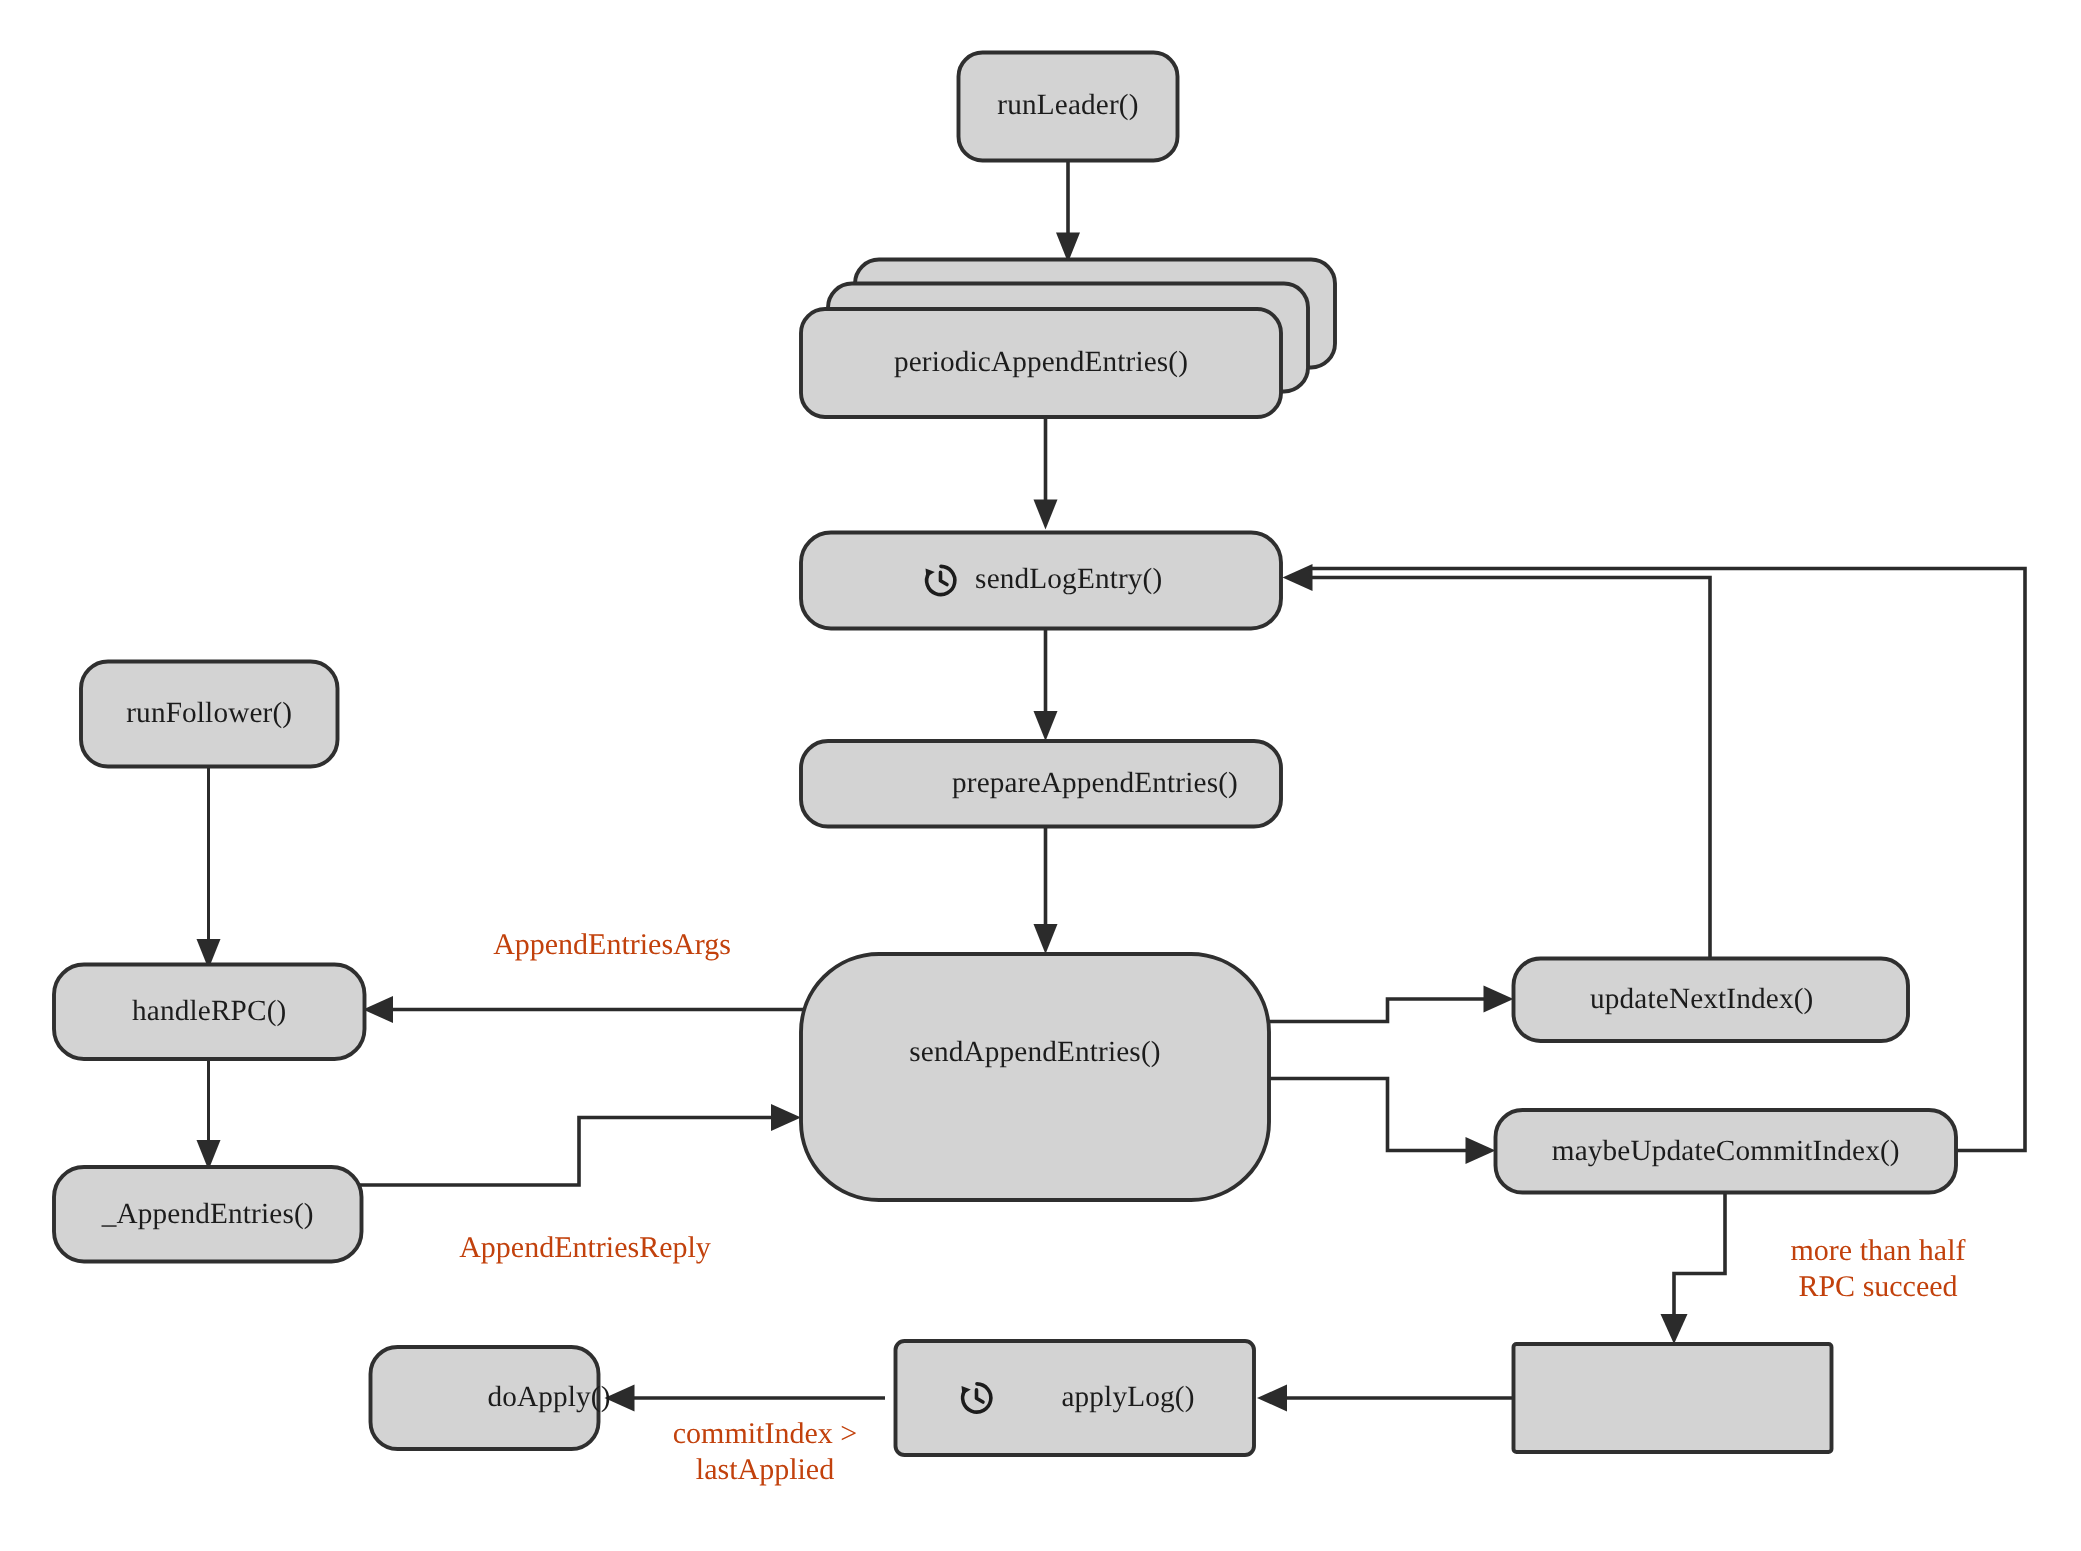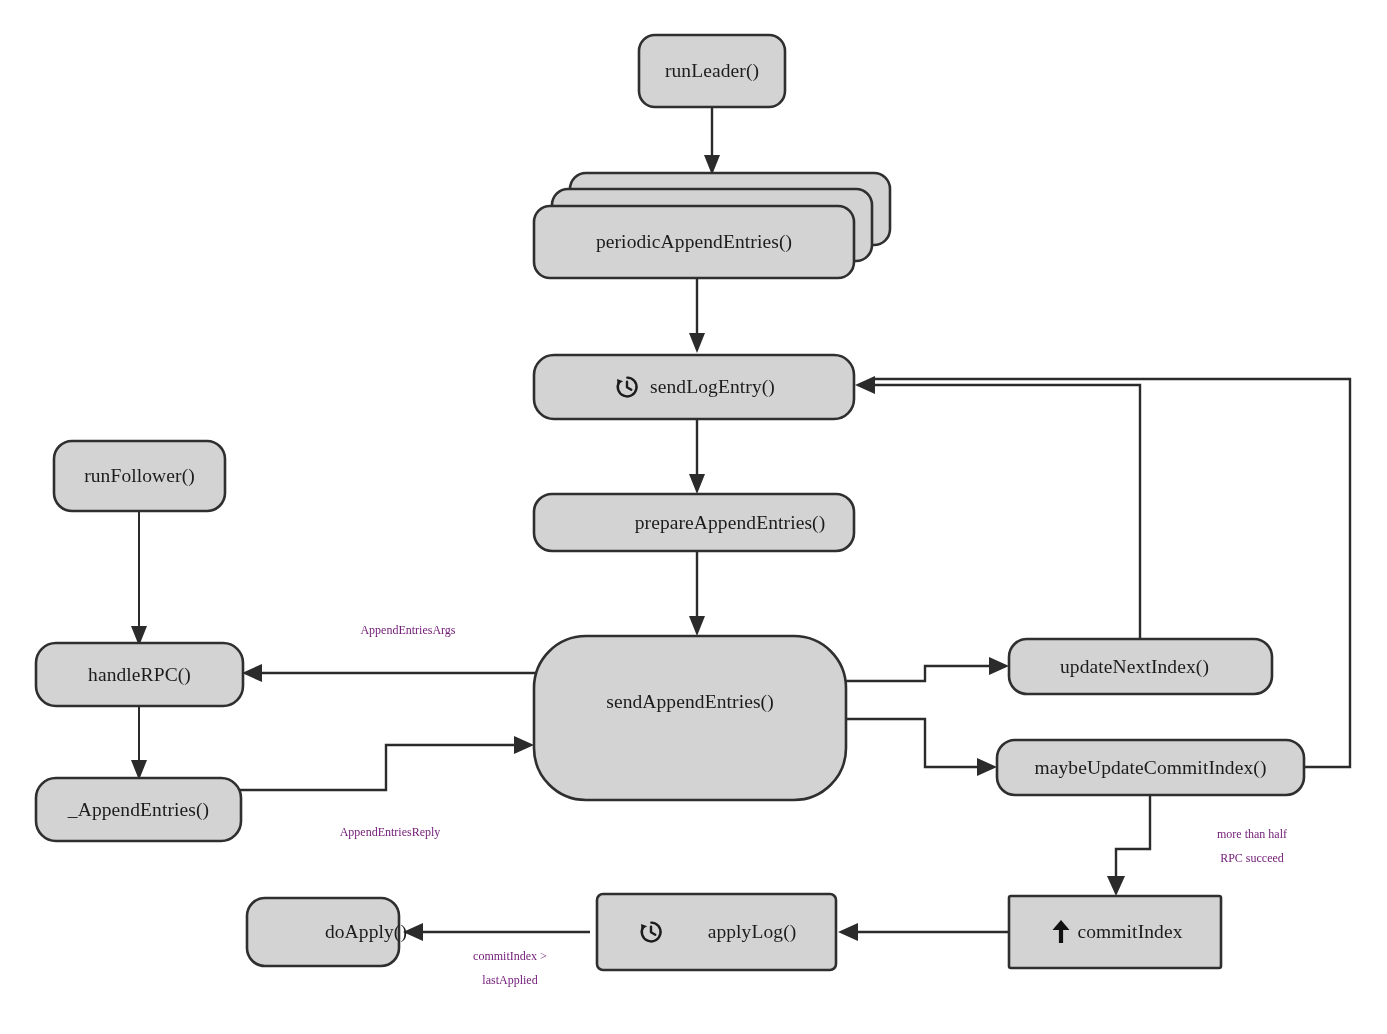--- a/index.html
+++ b/index.html
@@ -62,22 +62,22 @@
     letter-spacing: 0.1px;
     white-space: nowrap;
     pointer-events: none;
   }
   .node-label.with-icon {
     gap: 9px;
     justify-content: center;
   }
   .edge-label {
     position: absolute;
-    color: #701a75;
-    font-size: 12px;
+    color: #c2410c;
+    font-size: 20px;
     line-height: 24px;
     white-space: pre-line;
     text-align: center;
     pointer-events: none;
   }
   .icon-wrap {
     display: inline-flex;
     align-items: center;
     justify-content: center;
     width: 28px;
@@ -223,29 +223,20 @@
   <div class="node-label" style="left:54px; top:441px; width:171px; height:70px;">runFollower()</div>
 
   <div class="node-label" style="left:36px; top:643px; width:207px; height:63px;">handleRPC()</div>
 
   <div class="node-label" style="left:36px; top:778px; width:205px; height:63px;">_AppendEntries()</div>
 
   <div class="node-label" style="left:1009px; top:639px; width:251px; height:55px;">updateNextIndex()</div>
 
   <div class="node-label" style="left:997px; top:740px; width:307px; height:55px;">maybeUpdateCommitIndex()</div>
 
-  <div class="node-label with-icon" style="left:1009px; top:896px; width:212px; height:72px; gap:2px;">
-    <span class="icon-wrap">
-      <svg width="26" height="28" viewBox="0 0 26 28">
-        <path d="M13 25 L13 7" stroke="#111" stroke-width="4.2" stroke-linecap="butt" fill="none"></path>
-        <polygon points="13,2 4.5,12 21.5,12" fill="#111"></polygon>
-      </svg>
-    </span>
-    <span>commitIndex</span>
-  </div>
 
   <div class="node-label with-icon" style="left:597px; top:894px; width:239px; height:76px;gap:43px;">
     <span class="icon-wrap">
       <svg width="28" height="28" viewBox="0 0 28 28">
         <path d="M14.3 4.6 A 9.4 9.4 0 1 1 6.2 9.0" fill="none" stroke="#1c1c1c" stroke-width="2.4" stroke-linecap="round"></path>
         <polygon points="4.0,6.0 10.2,8.3 4.6,11.6" fill="#1c1c1c"></polygon>
         <path d="M14 8.6 L14 14.2 L18.3 16.7" fill="none" stroke="#1c1c1c" stroke-width="2.4" stroke-linecap="round" stroke-linejoin="round"></path>
       </svg>
     </span>
     <span>applyLog()</span>

